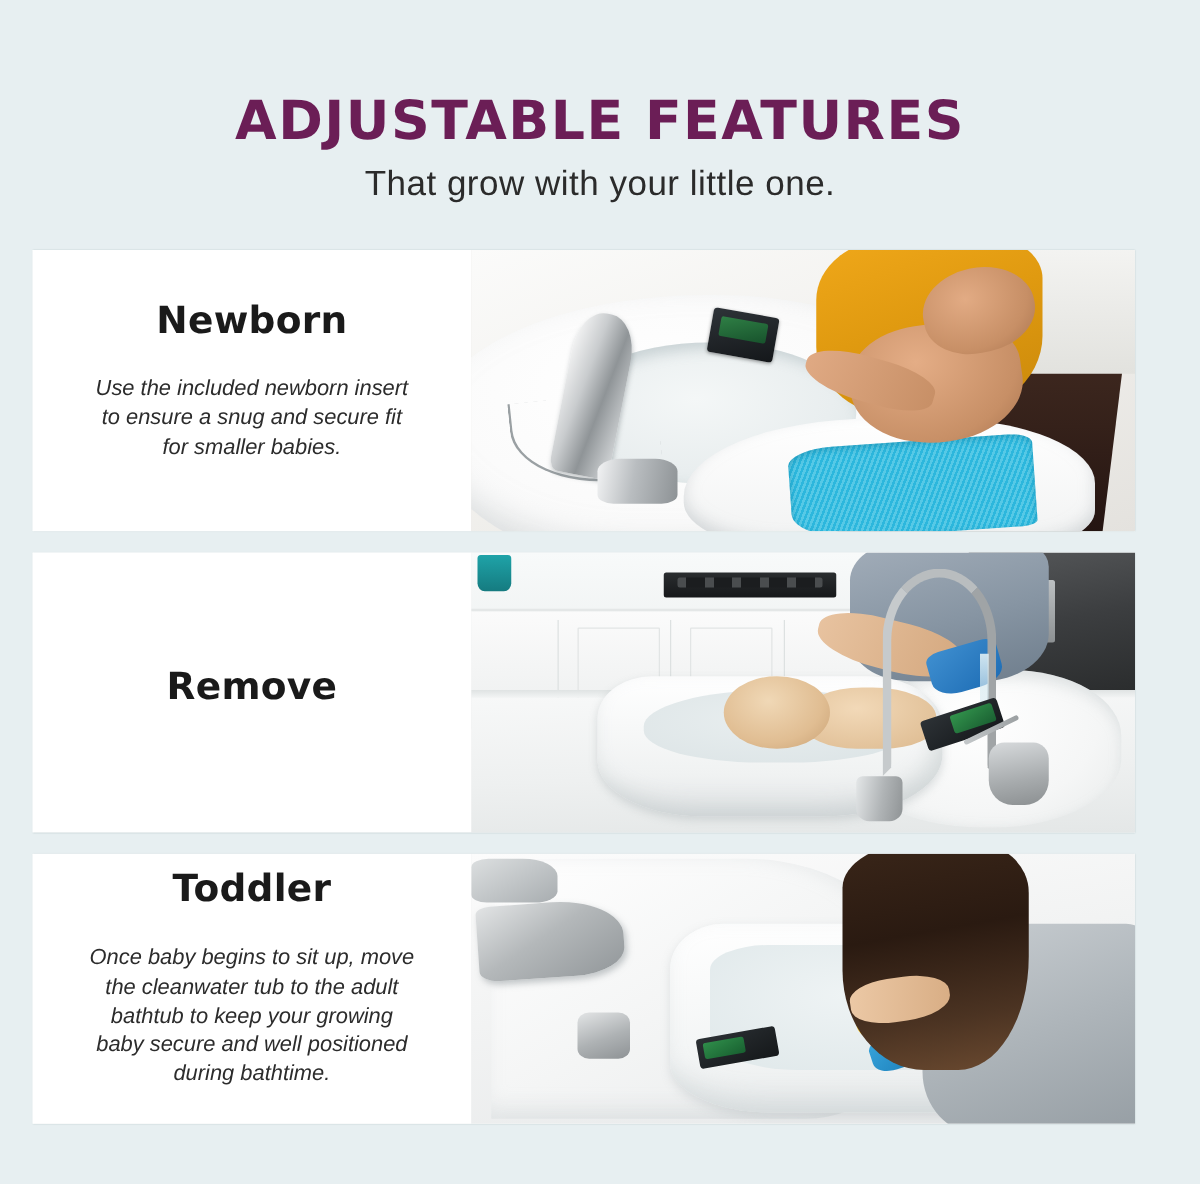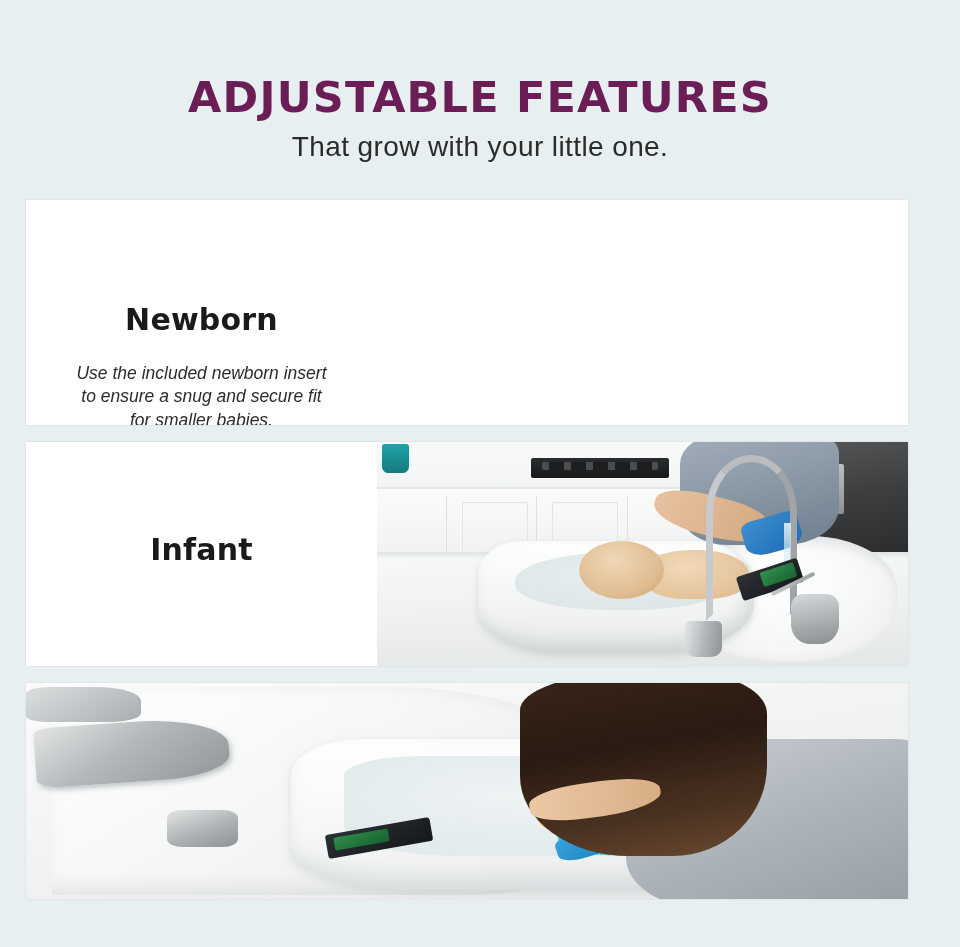--- a/index.html
+++ b/index.html
@@ -91,21 +91,21 @@
     line-height: 1.33;
     color: #2c2c2c;
     max-width: 262px;
   }
   .card-photo {
     flex: 1 1 auto;
     position: relative;
     overflow: hidden;
     background: #d8d8d4;
   }
-  .card-1 { height: 225px; flex-direction: column; }
+  .card-1 { height: 225px; }
   .card-2 { height: 224px; }
   .card-3 { height: 216px; }
 
   
   .p1 { background: linear-gradient(180deg,#efeeec 0%, #e9e7e4 100%); }
   .p1-counter {
     position: absolute; left: 0; top: 0; width: 100%; height: 100%;
     background: linear-gradient(160deg,#fbfbfa 0%, #f2f1ee 45%, #e4e2de 100%);
   }
   .p1-floor {
@@ -486,21 +486,21 @@
         <div class="p1-therm"></div>
         <div class="p1-yellow"></div>
         <div class="p1-baby-body"></div>
         <div class="p1-baby-head"></div>
         <div class="p1-arm"></div>
       </div>
     </div>
 
     <div class="card card-2">
       <div class="card-text">
-        <h2 class="card-heading">Infant</h2>
+        <h2 class="card-heading">Remove</h2>
       </div>
       <div class="card-photo p2">
         <div class="p2-wall"></div>
         <div class="p2-cabinets"></div>
         <div class="p2-cab-line1"></div>
         <div class="p2-cab-line2"></div>
         <div class="p2-cab-line3"></div>
         <div class="p2-cab-panel"></div>
         <div class="p2-cab-panel2"></div>
         <div class="p2-stove"></div>
@@ -520,20 +520,24 @@
         <div class="p2-cup"></div>
         <div class="p2-faucet"></div>
         <div class="p2-faucet-base"></div>
         <div class="p2-water"></div>
         <div class="p2-therm"></div>
         <div class="p2-soap"></div>
       </div>
     </div>
 
     <div class="card card-3">
+      <div class="card-text">
+        <h2 class="card-heading">Toddler</h2>
+        <p class="card-body">Once baby begins to sit up, move the cleanwater tub to the adult bathtub to keep your growing baby secure and well positioned during bathtime.</p>
+      </div>
       <div class="card-photo p3">
         <div class="p3-tub-bg"></div>
         <div class="p3-tub-wall"></div>
         <div class="p3-spout"></div>
         <div class="p3-spout-top"></div>
         <div class="p3-knob"></div>
         <div class="p3-babytub"></div>
         <div class="p3-babytub-in"></div>
         <div class="p3-mesh"></div>
         <div class="p3-therm"></div>

